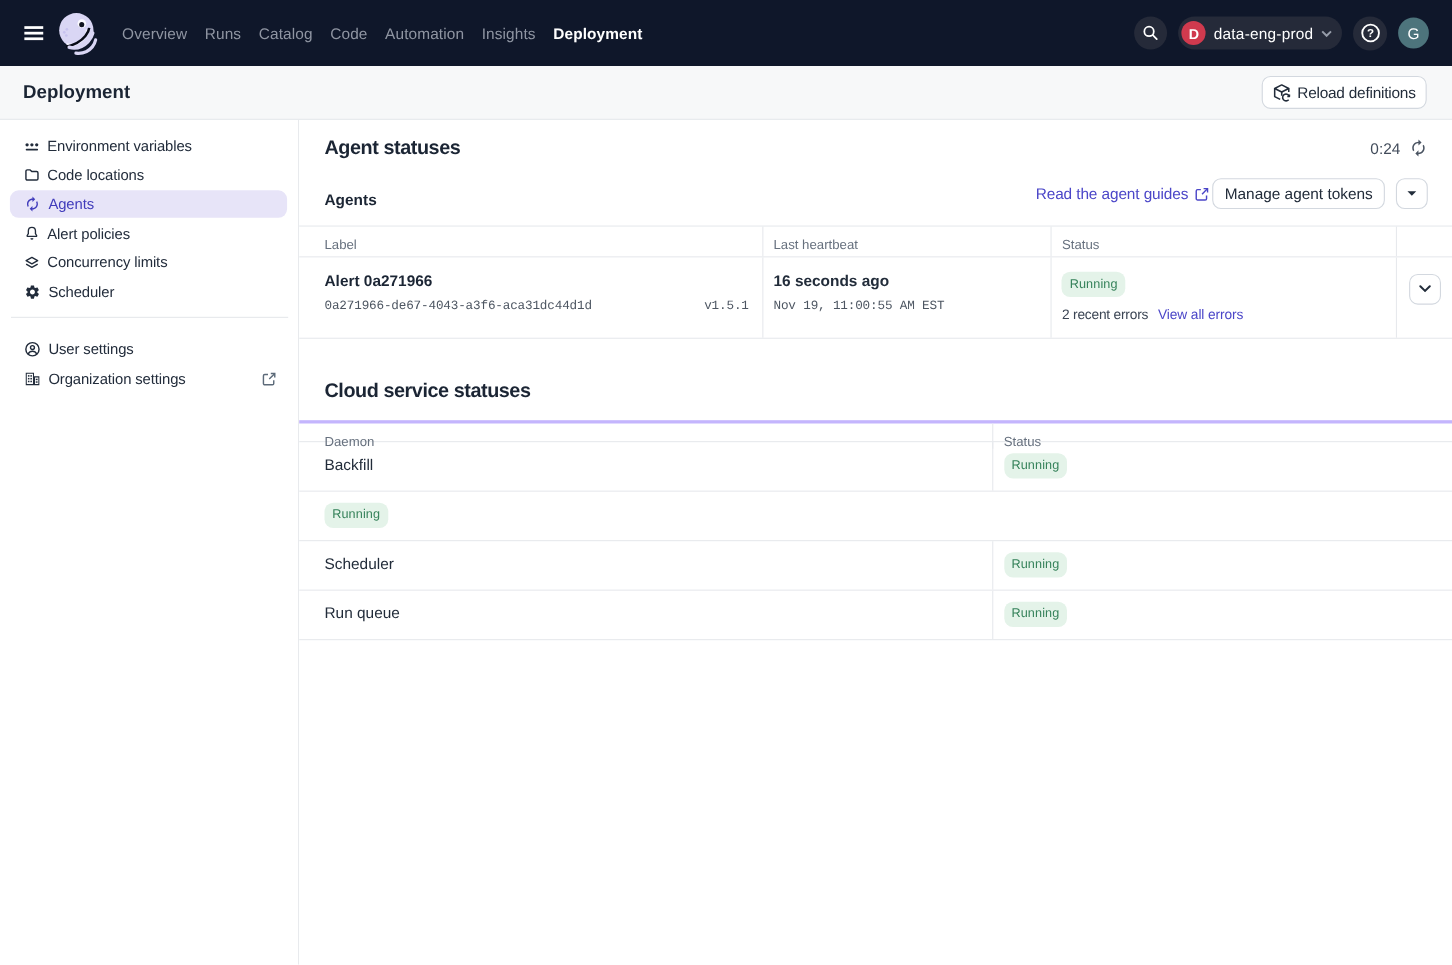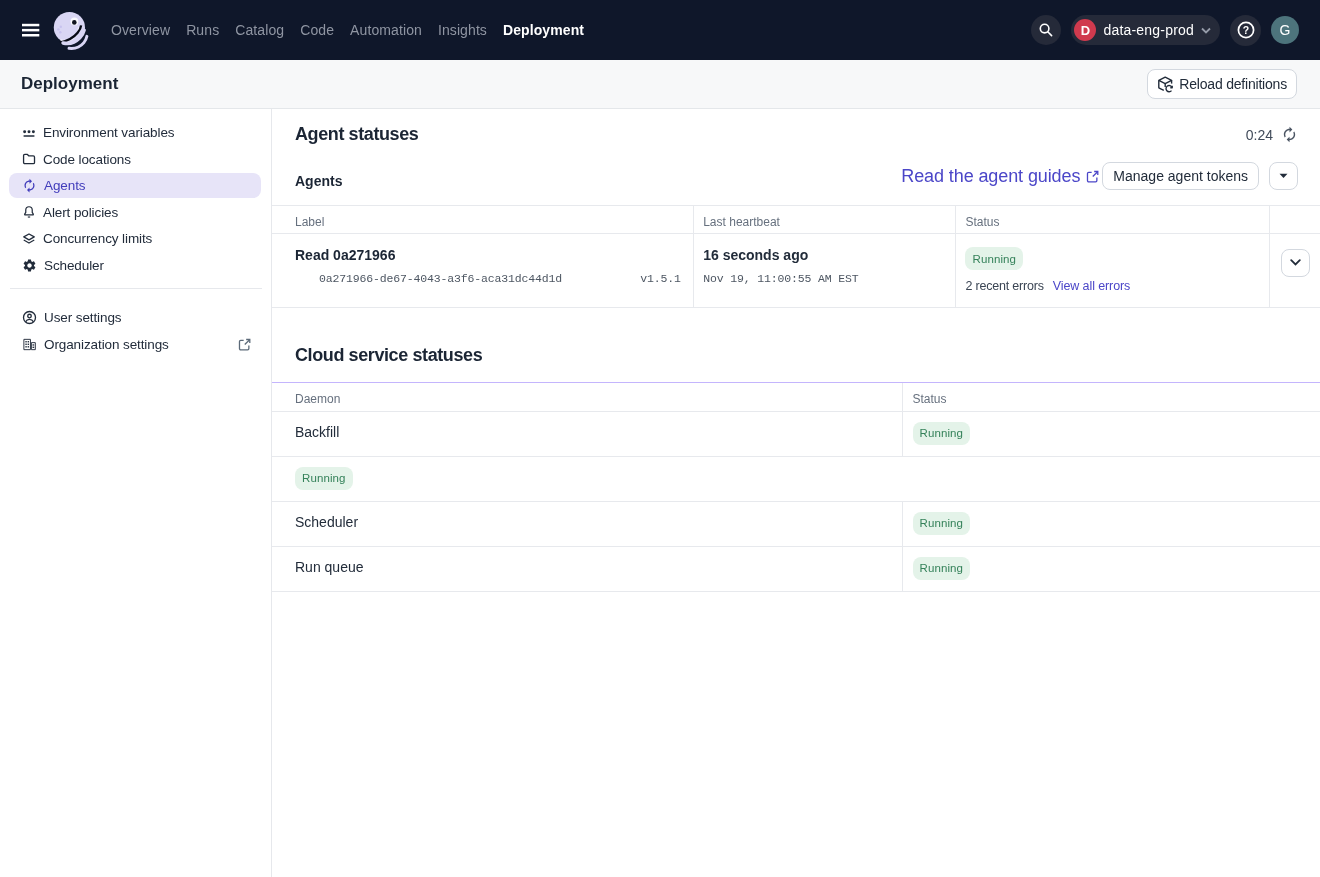--- a/index.html
+++ b/index.html
@@ -43,48 +43,48 @@
 
 
 .main { position:absolute; left:272px; top:109px; width:1048px; height:768px; background:#fff; }
 h2.sec { font-size:18px; font-weight:700; color:#1b2534; letter-spacing:-.4px; }
 .sec1 { position:absolute; left:23px; top:15px; }
 .sec2 { position:absolute; left:23px; top:236px; }
 .timer { position:absolute; right:22px; top:17px; display:flex; align-items:center; gap:8px;
   font-size:14px; color:#414b5a; }
 .toolbar-l { position:absolute; left:23px; top:64px; font-size:14px; font-weight:700; color:#1b2534; }
 .toolbar-r { position:absolute; right:22px; top:53px; height:28px; display:flex; align-items:center; }
-.link { color:#4b46c8; font-size:18px; letter-spacing:-.1px; }
+.link { color:#4b46c8; font-size:14px; letter-spacing:-.1px; }
 .btn2 { display:inline-flex; align-items:center; justify-content:center; height:28px; background:#fff;
   border:1px solid #d3d8df; border-radius:8px; font-size:14px; color:#222c3a; padding:0 10px; }
 .caretbtn { width:29px; height:28px; padding:0; }
 
 
 .tblA { position:absolute; left:0; top:96px; width:1048px; }
 .thead { display:grid; grid-template-columns:420.7px 262.3px 314.5px 1fr; height:29px;
   border-top:1px solid #e7e9ed; border-bottom:1px solid #e7e9ed; }
 .thead > div { font-size:12px; color:#66707e; padding:8.5px 0 0 9.5px; border-left:1px solid #e7e9ed; }
 .thead > div:first-child { padding-left:23px; border-left:none; }
 .trow { display:grid; grid-template-columns:420.7px 262.3px 314.5px 1fr; height:73.5px; border-bottom:1px solid #e7e9ed; }
 .trow > div { padding:13px 0 0 9.5px; border-left:1px solid #e7e9ed; position:relative; }
 .trow > div:first-child { padding-left:23px; border-left:none; }
 .bold14 { font-size:14px; font-weight:700; color:#1b2534; }
 .mono { font-family:"Liberation Mono", monospace; font-size:11.5px; color:#4d5662; letter-spacing:-.15px; }
-.idline { display:flex; justify-content:space-between; margin-top:8.5px; padding-right:12px;margin-left:24px; }
+.idline { display:flex; justify-content:space-between; margin-top:8.5px; padding-right:12px; }
 .hb1 { font-size:14px; color:#222c3a;font-weight:bold; }
 .badge { display:inline-flex; align-items:center; height:23px; padding:0 7px; border-radius:8px;
   background:#e4f3e9; color:#35825a; font-size:11.5px; letter-spacing:.1px; }
 .errline { margin-top:9px; font-size:12.5px; letter-spacing:-.2px; color:#3b4554; }
 .errline .link { font-size:12.5px; margin-left:9px; }
 .rowbtn { position:absolute; right:10px; top:14.5px; width:29px; height:28px; }
 
 
 .tblB { position:absolute; left:0; top:273px; width:1048px; }
-.theadB { display:grid; grid-template-columns:630px 1fr; height:30px;
-  border-top:1px solid #c4b5fd; border-bottom:1px solid #e7e9ed; }
+.theadB { display:grid; grid-template-columns:630px 1fr; height:20px;
+  border-top:3px solid #c4b5fd; border-bottom:1px solid #e7e9ed; }
 .theadB > div { font-size:12px; color:#66707e; padding:9px 0 0 9.5px; border-left:1px solid #e7e9ed; }
 .theadB > div:first-child { padding-left:23px; border-left:none; }
 .browB { display:grid; grid-template-columns:630px 1fr; height:45px; border-bottom:1px solid #e7e9ed; }
 .browB > div { display:flex; align-items:flex-start; padding:12px 0 0 9.5px; border-left:1px solid #e7e9ed;
   font-size:14px; color:#222c3a; }
 .browB > div:first-child { padding-left:23px; border-left:none; }
 .browB > div:last-child { padding-top:9.5px; }
 </style>
 </head>
 <body>
@@ -261,21 +261,21 @@
 
   <div class="tblA">
     <div class="thead">
         <div>Label</div>
         <div>Last heartbeat</div>
         <div>Status</div>
         <div></div>
       </div>
     <div class="trow">
       <div>
-        <div class="bold14">Read 0a271966</div>
+        <div class="bold14">Alert 0a271966</div>
         <div class="idline">
             <span class="mono">0a271966-de67-4043-a3f6-aca31dc44d1d</span>
             <span class="mono">v1.5.1</span>
           </div>
       </div>
       <div>
         <div class="hb1">16 seconds ago</div>
         <div class="mono" style="margin-top:8.5px">Nov 19, 11:00:55 AM EST</div>
       </div>
       <div>

